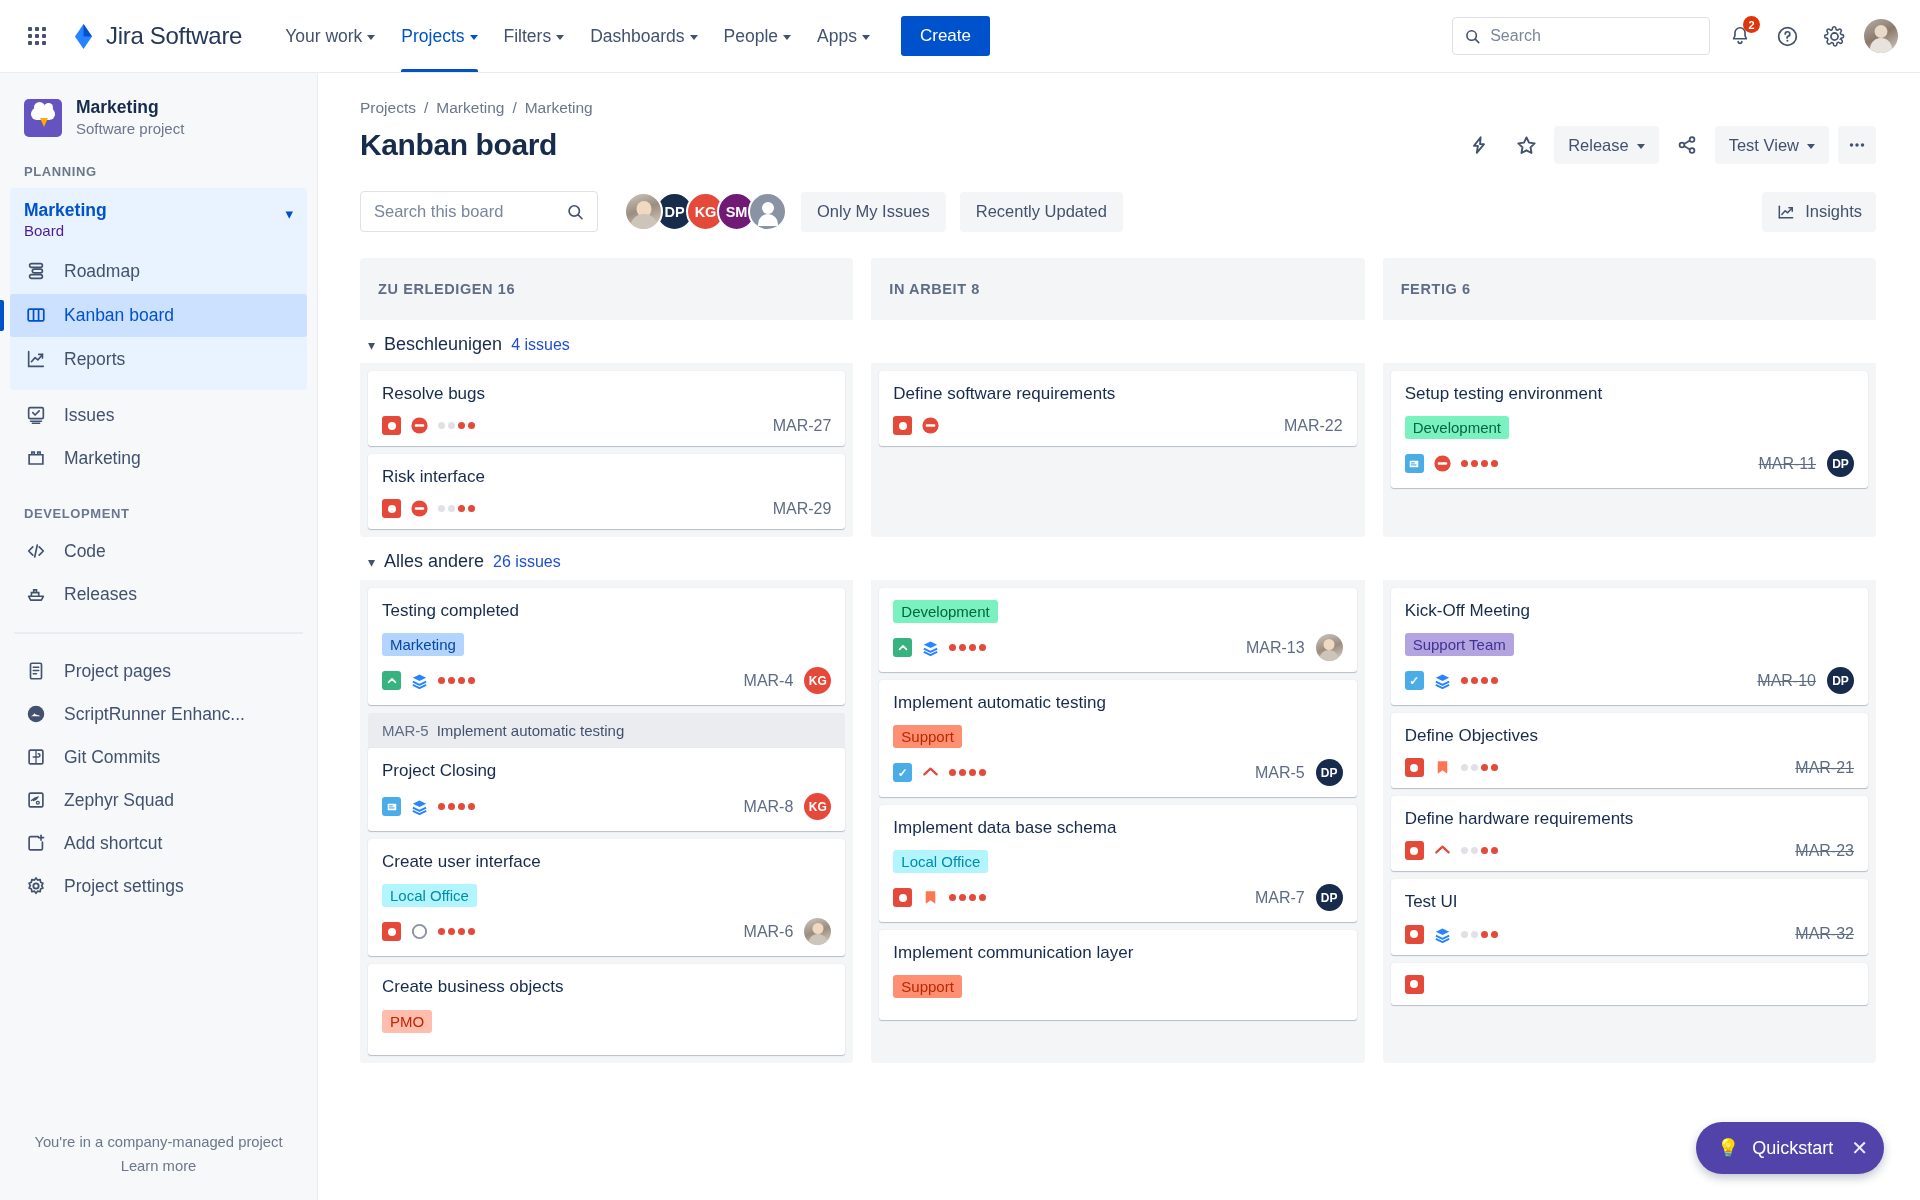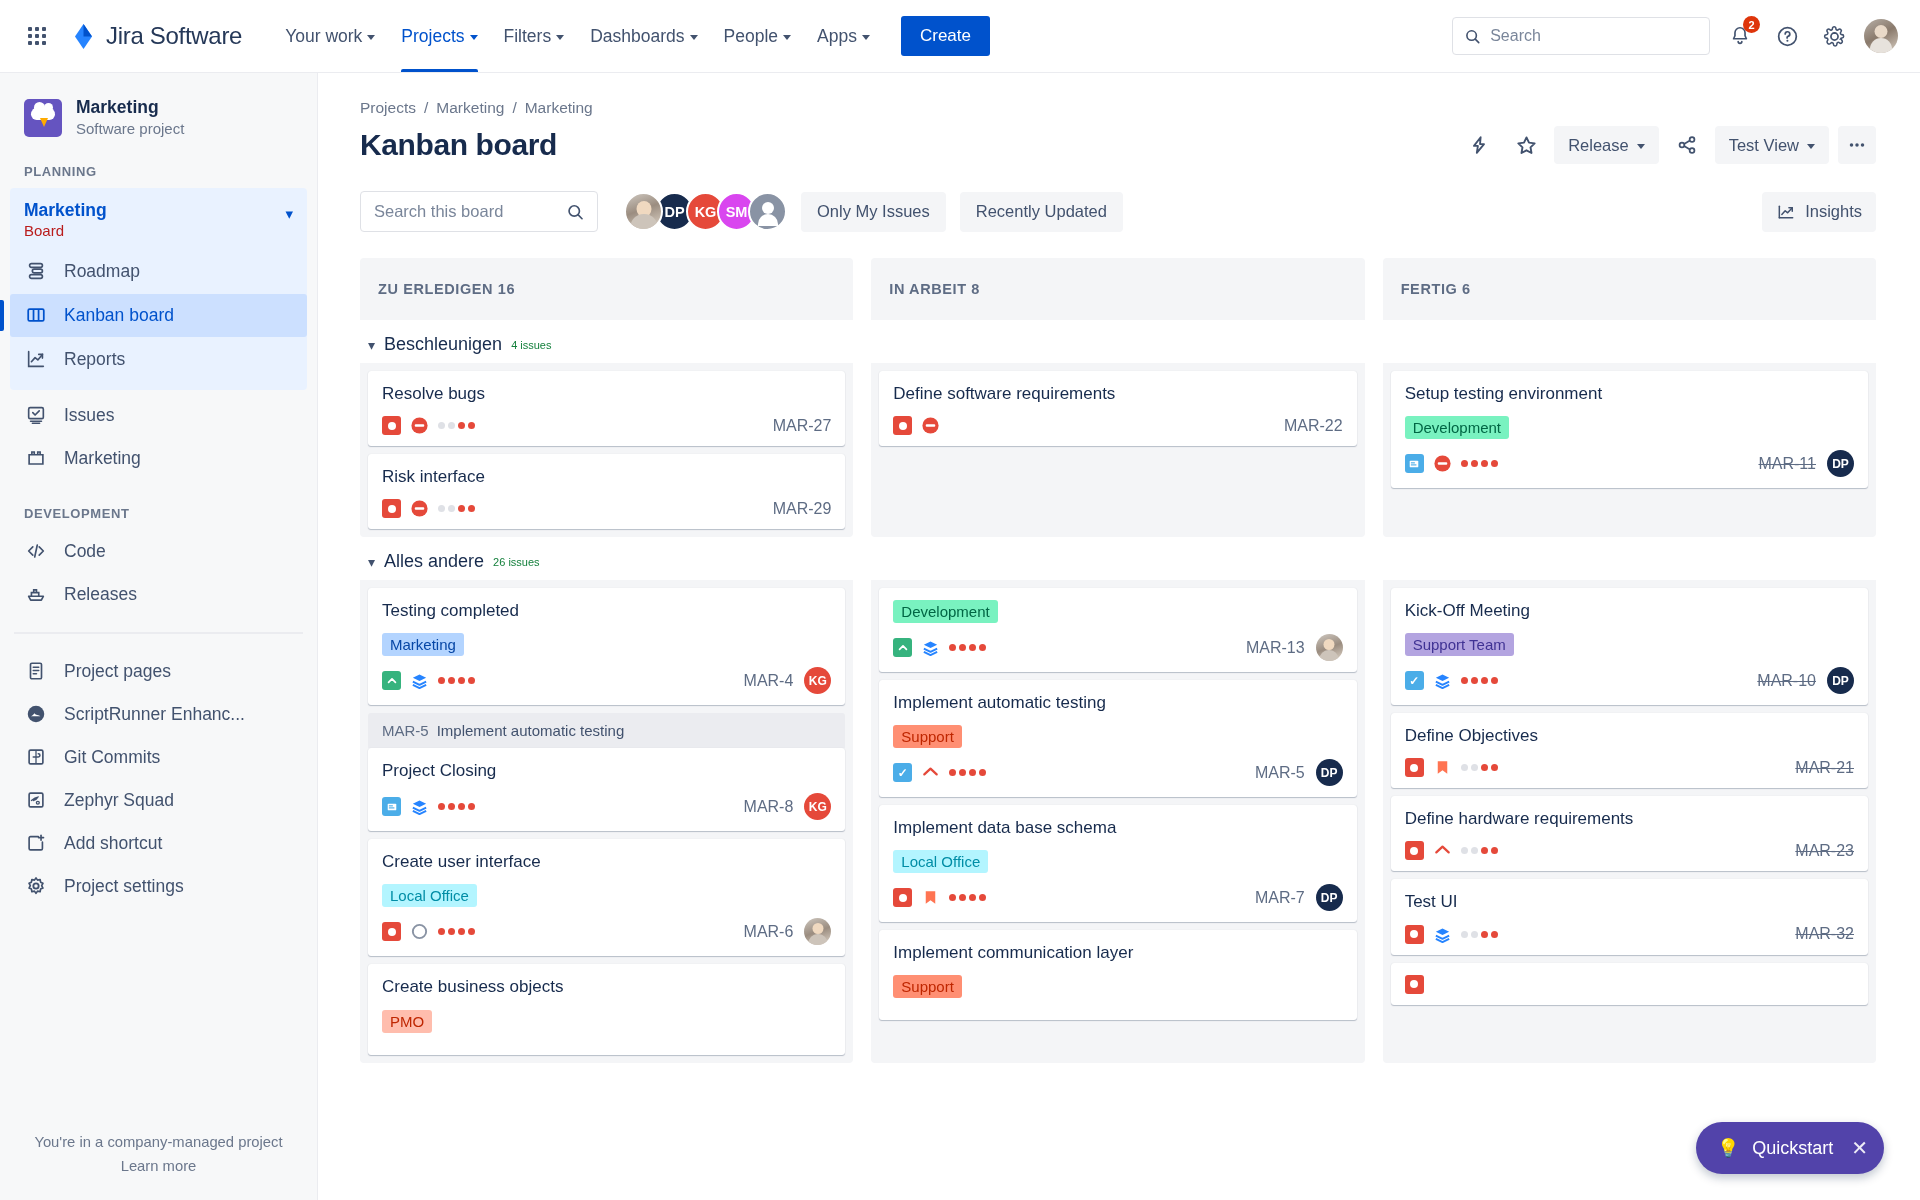--- a/index.html
+++ b/index.html
@@ -84,21 +84,21 @@
      border-left:4px solid transparent;border-right:4px solid transparent;border-top:9px solid #ffab00; }
   .proj-name { font-size: 17.5px; font-weight: 700; color: #172b4d; line-height: 1.25; }
   .proj-sub { font-size: 15px; color: #6b778c; line-height: 1.3; }
   .sec-label {
     font-size: 13px; font-weight: 700; letter-spacing: .6px; color: #6b778c;
     padding: 0 24px; margin-bottom: 9px;
   }
   .navgroup { background: #e9f2ff; border-radius: 4px; margin: 0 10px 4px 10px; padding: 6px 0 8px 0; }
   .group-head { padding: 6px 14px 8px 14px; display:flex; align-items:flex-start; cursor:pointer; }
   .group-title { font-size: 17.5px; font-weight: 700; color: #0052cc; line-height: 1.2; }
-  .group-sub { font-size: 15px; color: #b91c1c; line-height: 1.3; }
+  .group-sub { font-size: 15px; color: #4c1d95; line-height: 1.3; }
   .group-chev { margin-left: auto; color: #0052cc; font-size: 15px; margin-top: 5px; }
   .side-item {
     display: flex; align-items: center; gap: 16px; height: 43px;
     padding: 0 14px; font-size: 17.5px; color: #42526e; cursor: pointer;
     border-radius: 3px; position: relative; margin: 1px 0;
   }
   .side-item .ic { width: 24px; height: 24px; flex: 0 0 24px; display:flex; align-items:center; justify-content:center; }
   .side-item.selected { background: #cce0ff; color: #0052cc; font-weight: 400; }
   .side-item.selected::before {
     content:""; position:absolute; left:-10px; top:6px; bottom:6px; width:4px;
@@ -142,21 +142,21 @@
   .f-btn { height:40px; background:#f4f5f7; border:none; border-radius:4px; font-size:16.5px; color:#42526e; padding:0 16px; cursor:pointer; font-family:inherit; }
   .insights-btn { margin-left:auto; height:40px; background:#f4f5f7; border:none; border-radius:4px; font-size:16.5px;
     color:#42526e; padding:0 14px; display:flex; align-items:center; gap:9px; cursor:pointer; font-family:inherit; }
   
   .col-headers { display: flex; gap: 18px; margin-top: 26px; padding-right: 44px; }
   .col-head { flex: 1; background: #f4f5f7; border-radius: 4px 4px 0 0; height: 62px; display: flex; align-items: center; padding: 0 18px; }
   .col-head span { font-size: 14.5px; font-weight: 600; letter-spacing: .6px; color: #5e6c84; text-transform: uppercase; }
   .swimlane-head { display: flex; align-items: center; gap: 9px; padding: 14px 0 8px 8px; cursor: pointer; }
   .swim-chev { color: #42526e; font-size: 14px; }
   .swim-name { font-size: 18px; color: #172b4d; }
-  .swim-count { font-size: 11px; color: #15803d; }
+  .swim-count { font-size: 16px; color: #1d4ed8; }
   .lane-cols { display: flex; gap: 18px; padding-right: 44px; }
   .lane-col { flex: 1; background: #f4f5f7; border-radius: 0 0 4px 4px; padding: 8px; display: flex; flex-direction: column; gap: 8px; }
   .card {
     background: #fff; border-radius: 3px; box-shadow: 0 1px 1px rgba(9,30,66,.25), 0 0 1px rgba(9,30,66,.13);
     padding: 12px 14px 11px 14px; cursor: pointer;
   }
   .card-title { font-size: 17px; color: #172b4d; line-height: 1.3; margin-bottom: 11px; }
   .lbl { display: inline-block; font-size: 15px; border-radius: 3px; padding: 3px 8px; margin-bottom: 11px; }
   .card-meta { display: flex; align-items: center; gap: 9px; }
   .meta-right { margin-left: auto; display: flex; align-items: center; gap: 11px; }
@@ -502,21 +502,21 @@
         </svg>
       </div>
       <div class="avatars">
         <div class="av photo"></div>
         <div class="av" style="background:#172b4d">
             <span>DP</span>
           </div>
         <div class="av" style="background:#e5493a">
             <span>KG</span>
           </div>
-        <div class="av" style="background:#d946ef">
+        <div class="av" style="background:#701a75">
             <span>SM</span>
           </div>
         <div class="av generic"></div>
       </div>
       <button class="f-btn">Only My Issues</button>
       <button class="f-btn">Recently Updated</button>
       <button class="insights-btn">
         <svg width="20" height="20" viewBox="0 0 24 24">
           <polyline points="4,19 4,5" fill="none" stroke="#42526e" stroke-width="1.8" stroke-linecap="round"></polyline>
           <polyline points="4,19 20,19" fill="none" stroke="#42526e" stroke-width="1.8" stroke-linecap="round"></polyline>

